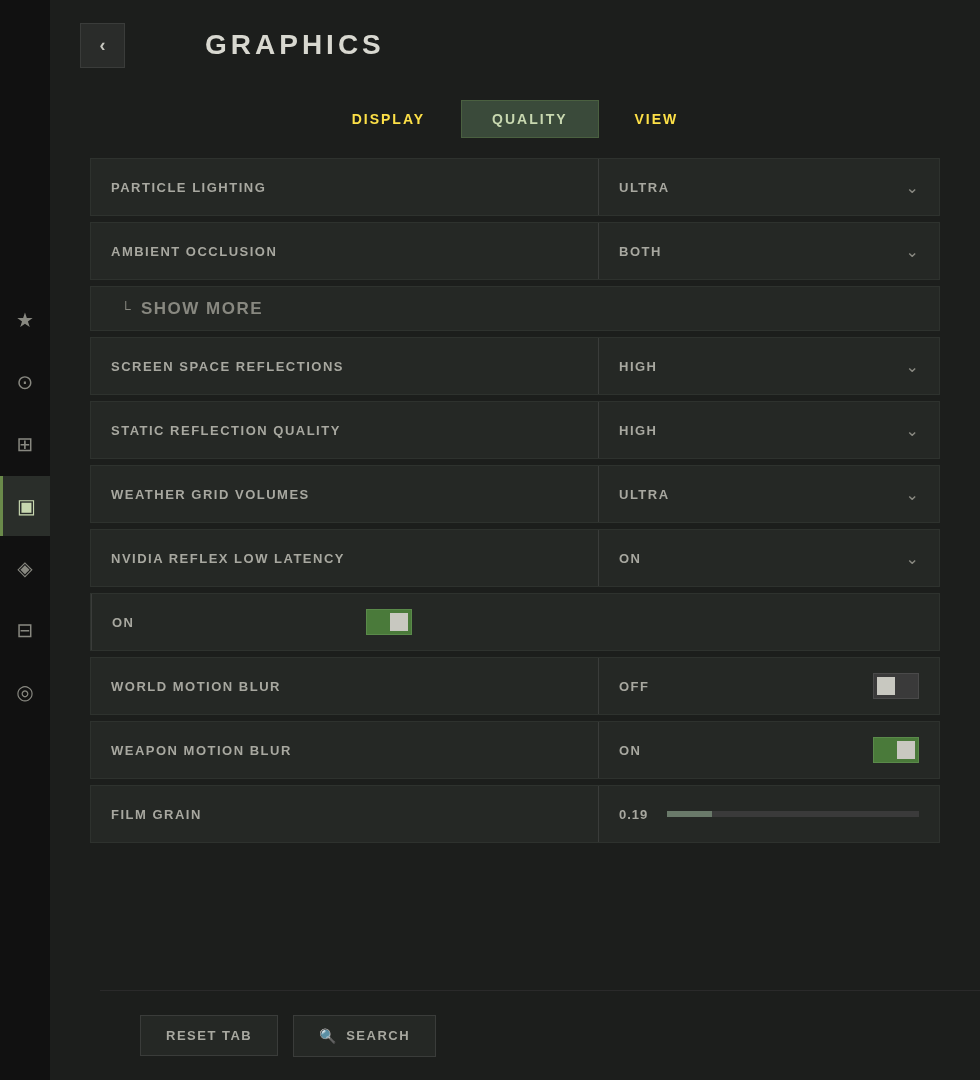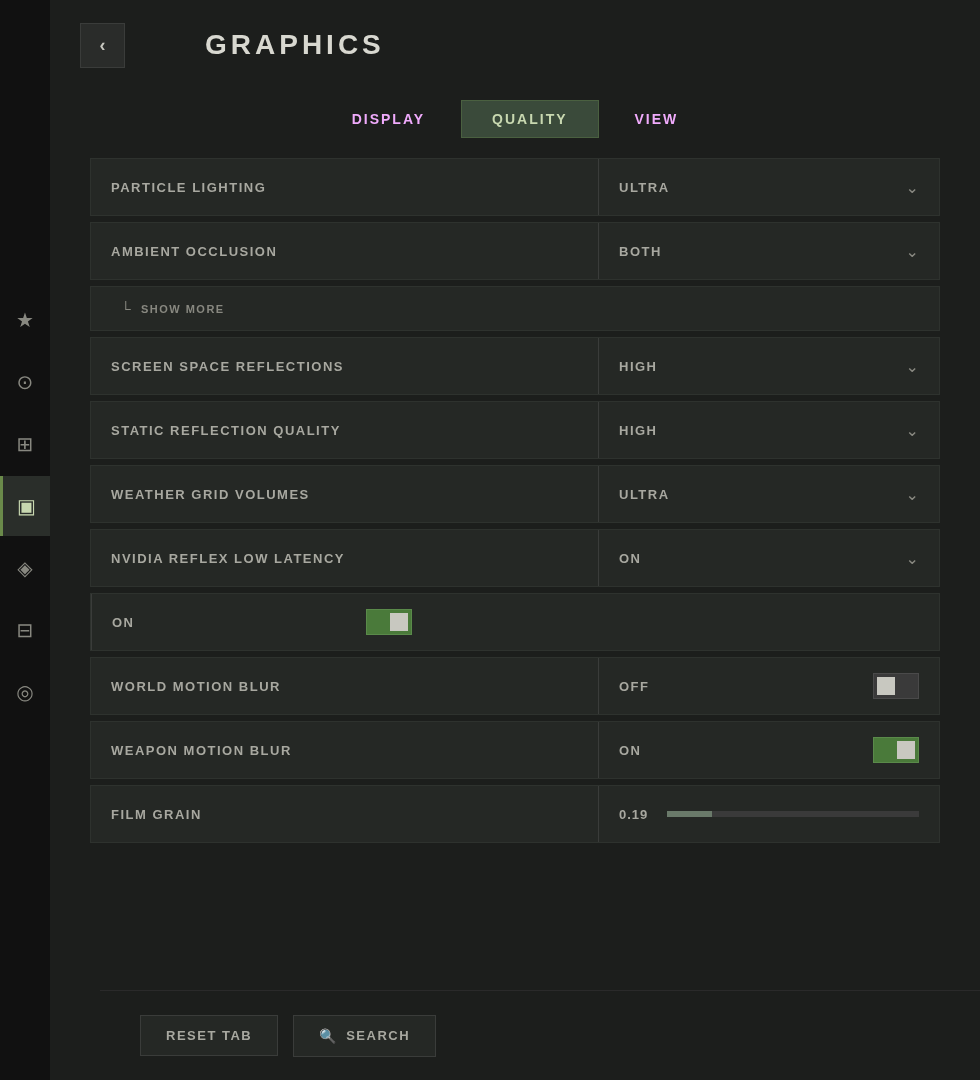--- a/index.html
+++ b/index.html
@@ -96,21 +96,21 @@
       padding: 10px 0 20px 0;
     }
 
     .tab {
       padding: 10px 30px;
       font-size: 14px;
       letter-spacing: 2px;
       font-weight: bold;
       cursor: pointer;
       text-transform: uppercase;
-      color: #f0abfc;
+      color: #fde047;
       background-color: transparent;
       border: 1px solid transparent;
     }
 
     .tab.active {
       background-color: #3a4a3a;
       border: 1px solid #4a6040;
       color: #c8d8b0;
     }
 
@@ -236,21 +236,21 @@
       border: 1px solid #2e322e;
     }
 
     .show-more-icon {
       color: #888880;
       margin-right: 10px;
       font-size: 14px;
     }
 
     .show-more-label {
-      font-size: 11px;
+      font-size: 17px;
       letter-spacing: 1.5px;
       text-transform: uppercase;
       color: #888880;
       font-weight: bold;
     }
 
     
     .section-header {
       padding: 15px 0 10px 0;
     }

